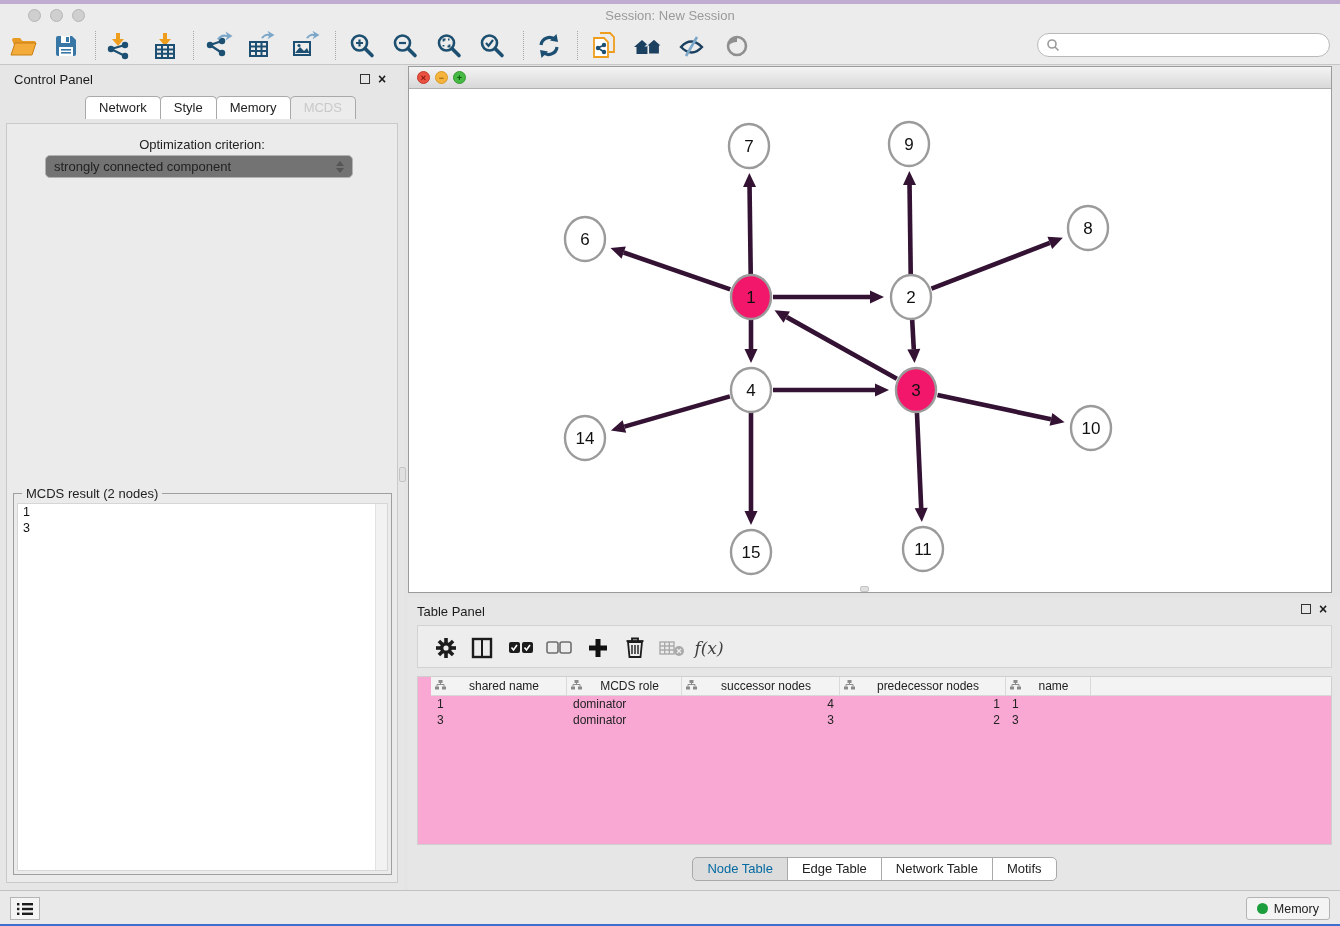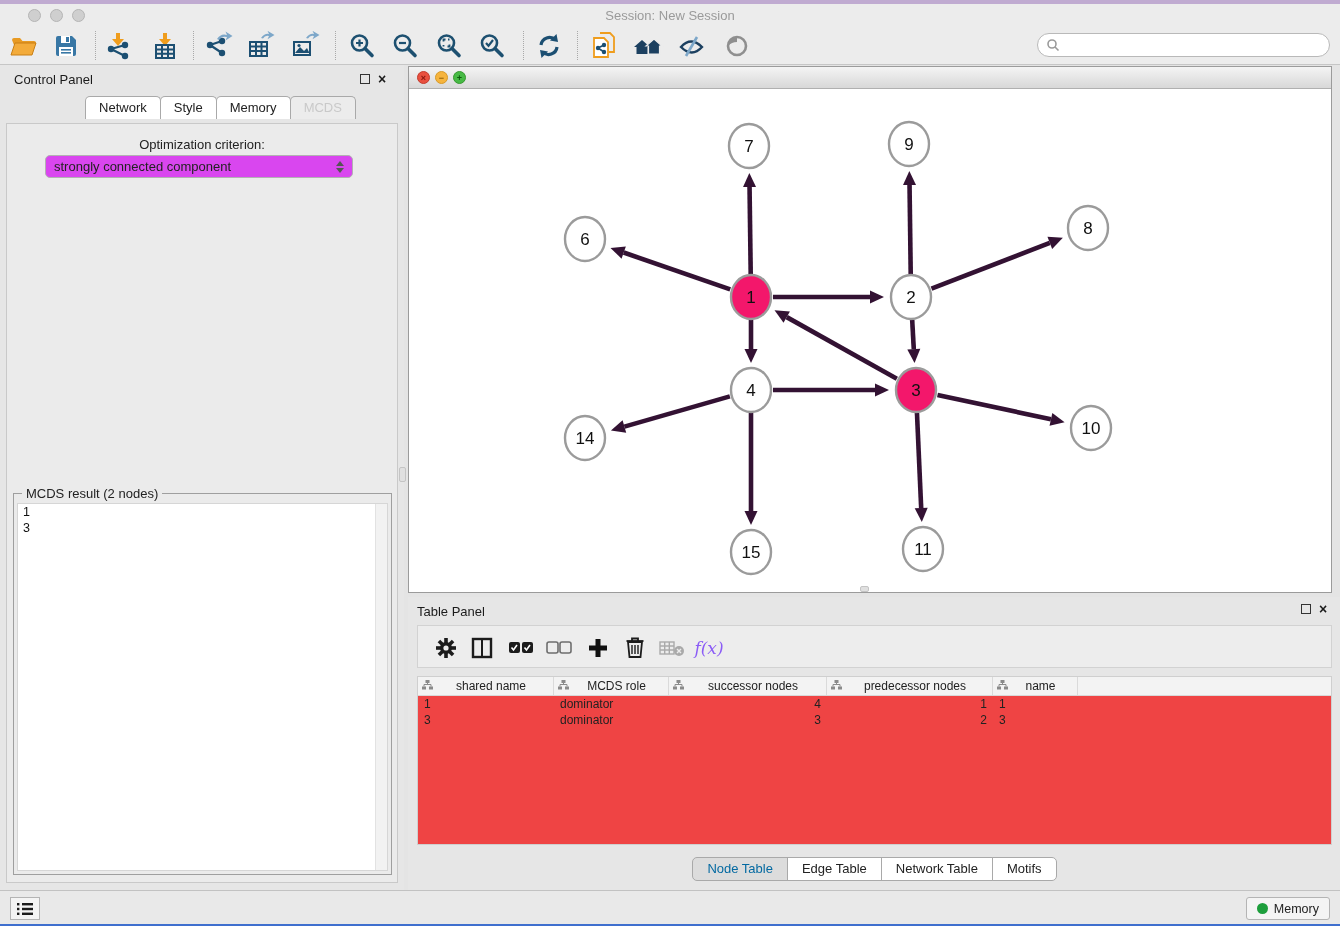--- a/index.html
+++ b/index.html
@@ -23,21 +23,21 @@
   .control-panel { position:absolute; left:0; top:65px; width:404px; height:825px; background:#e6e6e6; }
   .panel-header { position:absolute; left:0; top:0; width:100%; height:28px; }
   .panel-title { position:absolute; left:14px; top:7px; font-size:13px; color:#1b1b1b; }
   .float-ic { position:absolute; width:10px; height:10px; border:1.6px solid #333; background:transparent; }
   .close-ic { position:absolute; font-weight:bold; color:#1b1b1b; font-size:14px; line-height:12px; }
   .ptab-row { position:absolute; left:0; top:31px; width:100%; display:flex; justify-content:center;padding-left:36px; }
   .ptab { background:#fff; border:1px solid #a9a9a9; border-bottom:none; border-radius:5px 5px 0 0; padding:3px 13px 4px; font-size:13px; margin-right:-1px; position:relative; }
   .ptab-active { background:#ececec; color:#c9c9c9; border-radius:5px 5px 0 0; }
   .cp-content { position:absolute; left:6px; top:58px; width:392px; height:760px; background:#ebebeb; border:1px solid #c9c9c9; }
   .opt-label { text-align:center; margin-top:13px; font-size:13px; }
-  .cp-select { position:absolute; left:38px; top:31px; width:308px; height:23px; background:#d946ef; border:1px solid #b2b2b2; border-radius:5px; display:flex; align-items:center; padding:0 8px; font-size:13px; }
+  .cp-select { position:absolute; left:38px; top:31px; width:308px; height:23px; background:#737373; border:1px solid #b2b2b2; border-radius:5px; display:flex; align-items:center; padding:0 8px; font-size:13px; }
   .cp-select .spin { margin-left:auto; display:flex; flex-direction:column; gap:2px; }
   .spin i { display:block; width:0; height:0; border-left:4px solid transparent; border-right:4px solid transparent; }
   .spin .up { border-bottom:5px solid #555; }
   .spin .dn { border-top:5px solid #555; }
   .cp-buttons { position:absolute; left:0; top:64px; width:100%; display:flex; justify-content:center; gap:14px; }
   .btn { background:#fff; border:1px solid #b2b2b2; border-radius:5px; padding:3px 16px; font-size:13px; }
   .result-group { position:absolute; left:6px; top:369px; width:379px; height:382px; border:1px solid #9f9f9f; background:#ebebeb; }
   .result-legend { position:absolute; left:8px; top:-8px; background:#ebebeb; padding:0 4px; font-size:13px; }
   .result-box { position:absolute; left:3px; top:9px; right:3px; bottom:3px; background:#fff; border:1px solid #d6d6d6; overflow:hidden; }
   .result-scroll { position:absolute; right:0; top:0; bottom:0; width:12px; background:#f2f2f2; border-left:1px solid #e2e2e2; }
@@ -52,22 +52,22 @@
   .tl-yellow { left:26px; background:#f6b43d; border:1px solid #d79a28; color:#8f5f08; }
   .tl-green  { left:44px; background:#47ba45; border:1px solid #36982f; color:#0c5c0c; }
   .net-canvas { position:absolute; left:0; top:22px; width:922px; height:503px; background:#fff; }
 
   .grip { position:absolute; background:#e0e0e0; border:1px solid #c4c4c4; border-radius:2px; }
 
   
   .table-panel { position:absolute; left:408px; top:597px; width:932px; height:293px; background:#e6e6e6; }
   .tp-toolbar { position:absolute; left:9px; top:28px; width:915px; height:43px; background:#ededed; border:1px solid #d2d2d2; }
   .tp-btn { position:absolute; top:6px; width:34px; height:31px; display:flex; align-items:center; justify-content:center; }
-  .fx-label { font-family:"DejaVu Serif", serif; font-style:italic; font-size:17px; color:#8b5cf6; }
-  .data-table { position:absolute; left:9px; top:79px; width:915px; height:169px; background:#ef4444; border:1px solid #cfcfcf; }
+  .fx-label { font-family:"DejaVu Serif", serif; font-style:italic; font-size:17px; color:#404040; }
+  .data-table { position:absolute; left:9px; top:79px; width:915px; height:169px; background:#f9a8d4; border:1px solid #cfcfcf;padding-left:13px; }
   .thead { display:flex; height:19px; background:#f3f3f3; border-bottom:1px solid #d8d8d8; }
   .th { display:flex; align-items:center; border-right:1px solid #dadada; font-size:12px; color:#222; padding:0 4px; }
   .th .lbl { flex:1; text-align:center; }
   .trow { display:flex; height:16px; }
   .td { font-size:12px; padding:0 6px; white-space:nowrap; overflow:hidden; line-height:16px; }
   .tp-tabs { position:absolute; left:0; top:260px; width:100%; display:flex; justify-content:center; }
   .btab { background:#fff; border:1px solid #a9a9a9; padding:3px 14px 4px; font-size:13px; margin-right:-1px; }
   .btab:first-child { border-radius:5px 0 0 5px; }
   .btab:last-child { border-radius:0 5px 5px 0; }
   .btab-active { background:#dcdcdc; color:#0369a1; }

